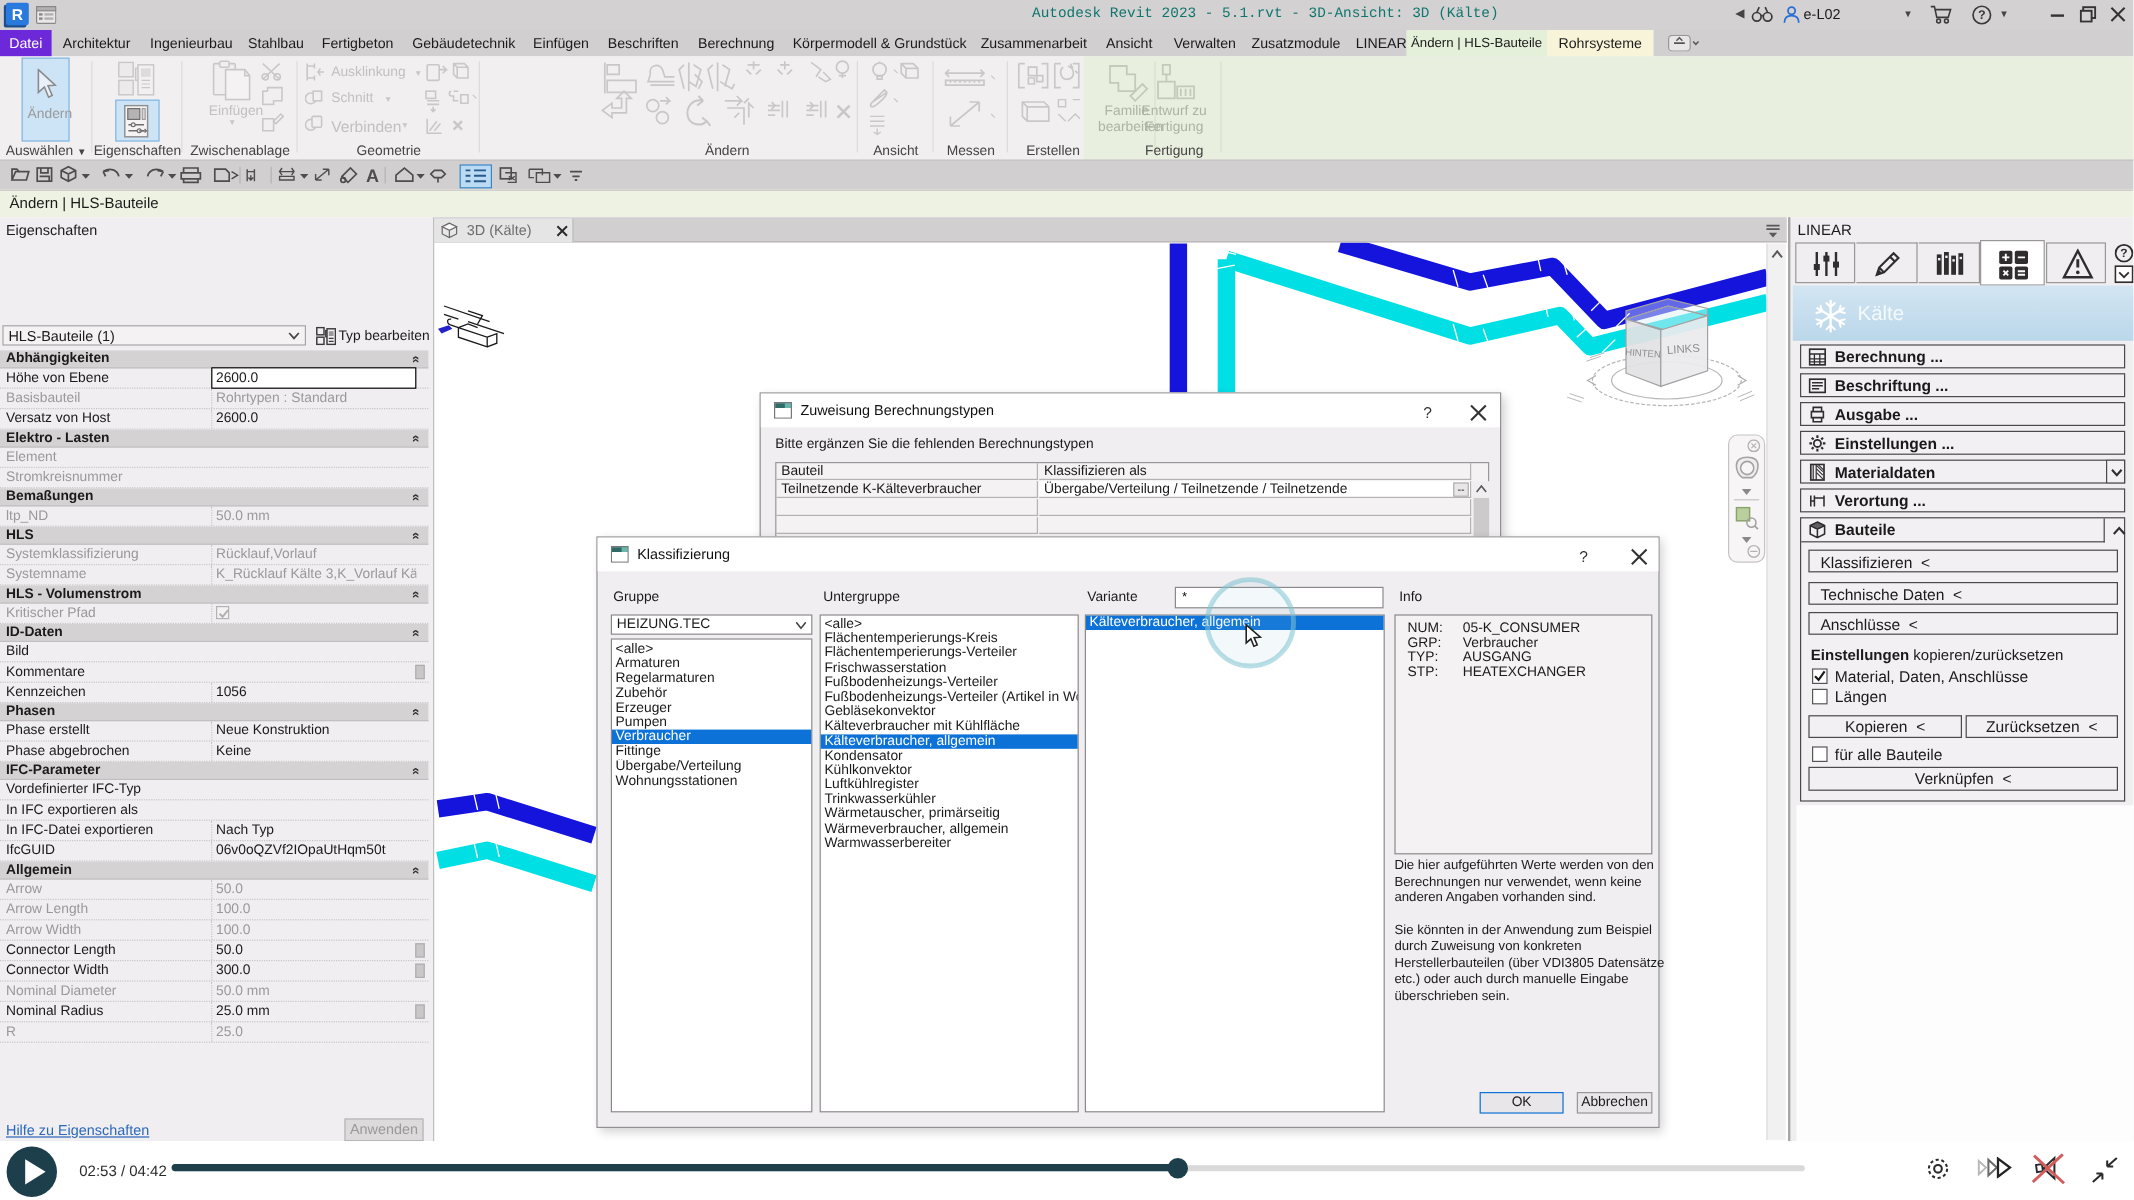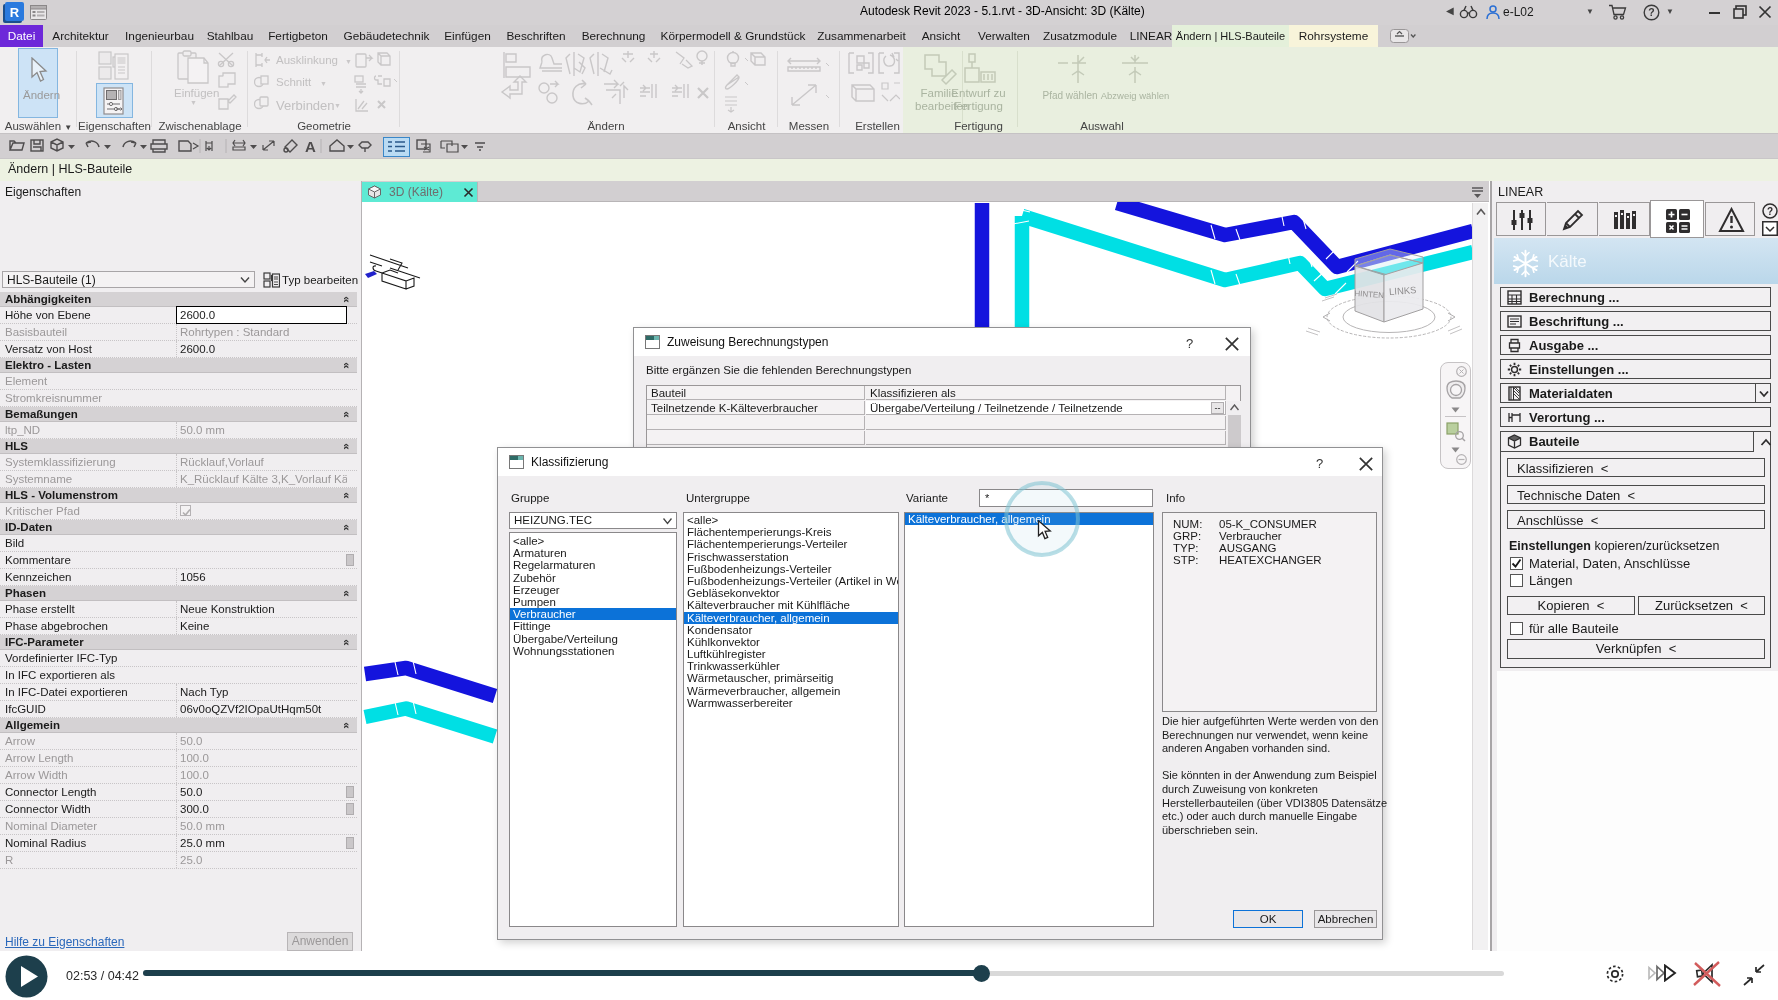--- a/index.html
+++ b/index.html
@@ -23,21 +23,21 @@
   .prophdr { position:relative; height:15px; background:#d5d2d4; border-bottom:1px solid #c2bfc1; font-weight:bold; font-size:11.5px; line-height:15px; padding-left:5px; }
   .prophdr:after { content:"\00AB"; position:absolute; right:8px; top:0; transform:rotate(90deg); font-weight:bold; color:#333; }
   .prow { position:relative; height:17px; border-bottom:1px dotted #c8c5c7; font-size:11.5px; line-height:16px; }
   .prow .pl { position:absolute; left:5px; top:0; width:165px; overflow:hidden; white-space:nowrap; }
   .prow .pv { position:absolute; left:176px; top:0; width:171px; border-left:1px dotted #c8c5c7; padding-left:3px; overflow:hidden; white-space:nowrap; }
   .prow .thumb { position:absolute; right:3px; top:2px; width:8px; height:12px; background:#cac7c9; border:1px solid #b0adaf; }
   .dis { color:#9b9899; }
   
   #canvas { left:362px; top:181px; width:1127px; height:770px; background:#fff; }
   #viewtabs { position:absolute; left:0; top:0; width:1127px; height:21px; background:#d2cfd1; border-bottom:1px solid #b8b5b7; }
-  #viewtab { position:absolute; left:0; top:1px; width:116px; height:20px; background:#5eead4; border-right:1px solid #b8b5b7; }
+  #viewtab { position:absolute; left:0; top:1px; width:116px; height:20px; background:#e5e5e5; border-right:1px solid #b8b5b7; }
   #canvscroll { position:absolute; right:1px; top:22px; width:16px; height:747px; background:#f2f1f2; border-left:1px solid #dcdadb; }
   
   #rightpanel { left:1490px; top:181px; width:288px; height:770px; background:#f0eef0; }
   .lbtn { position:absolute; left:10px; width:271px; height:20px; background:#f2f0f2; border:1px solid #4a4a4a; font-size:13px; font-weight:bold; line-height:18px; }
   .lbtn .ic { position:absolute; left:6px; top:2px; width:15px; height:15px; }
   .lbtn .bt { position:absolute; left:28px; top:1px; }
   .sbtn { position:absolute; background:#f2f0f2; border:1px solid #4a4a4a; font-size:13px; line-height:17px; }
   .cb { position:absolute; width:13px; height:13px; background:#fff; border:1px solid #555; }
   
   .dlg { position:absolute; background:#f0eef0; border:1px solid #919193; box-shadow:3px 3px 8px rgba(0,0,0,0.18); }
@@ -60,21 +60,21 @@
     <text x="11.5" y="14.5" font-size="13" font-weight="bold" fill="#fff" text-anchor="middle" font-family="Liberation Sans">R</text>
   </svg>
   <svg class="abs" style="left:30px;top:5px;" width="17" height="15" viewBox="0 0 17 15">
     <rect x="0.5" y="0.5" width="16" height="14" rx="1" fill="#e9e7e8" stroke="#8a8788"></rect>
     <rect x="0.5" y="0.5" width="16" height="3.5" fill="#b3b0b1" stroke="#8a8788"></rect>
     <rect x="2.5" y="6" width="3" height="2" fill="#8a8788"></rect>
       <rect x="7" y="6" width="7.5" height="2" fill="#b3b0b1"></rect>
     <rect x="2.5" y="9.5" width="3" height="2" fill="#8a8788"></rect>
       <rect x="7" y="9.5" width="7.5" height="2" fill="#b3b0b1"></rect>
   </svg>
-  <div class="abs tx" style="left:860px;top:4px;font-size:12px;color:#000000;">Autodesk Revit 2023 - 5.1.rvt - 3D-Ansicht: 3D (Kälte)</div>
+  <div class="abs tx" style="left:860px;top:4px;font-size:12px;color:#0f766e;font-family:Liberation Mono, monospace;">Autodesk Revit 2023 - 5.1.rvt - 3D-Ansicht: 3D (Kälte)</div>
   <div class="abs tx" style="left:1446px;top:5px;color:#444;font-size:10px;">◀</div>
   <svg class="abs" style="left:1459px;top:4px;" width="20" height="16" viewBox="0 0 20 16">
     <g fill="none" stroke="#3a3a3a" stroke-width="1.4">
       <circle cx="5" cy="10" r="3.6"></circle>
         <circle cx="14" cy="10" r="3.6"></circle>
       <path d="M8.6 9 L10.4 9 M5 6.4 L7 2 M14 6.4 L12 2"></path>
     </g>
   </svg>
   <svg class="abs" style="left:1485px;top:4px;" width="16" height="16" viewBox="0 0 16 16">
     <circle cx="8" cy="5" r="3" fill="none" stroke="#2a6fd4" stroke-width="1.5"></circle>
@@ -312,35 +312,20 @@
       <g fill="none" stroke="#c3cab8" stroke-width="1.5">
         <path d="M8 2 L14 2 L14 10 L8 10 Z M11 10 L11 16 M4 16 L18 16 L18 30 L4 30 Z"></path>
         <path d="M20 20 L34 20 L34 30 L20 30 Z M23 22 L23 28 M27 22 L27 28 M31 22 L31 28"></path>
       </g>
     </svg>
     <div class="abs" style="left:0;top:40px;width:79px;text-align:center;color:#aab4a0;font-size:11.5px;line-height:13px;">Entwurf zu<br>Fertigung</div>
     <div class="glabel" style="width:79px;">Fertigung</div>
     <div class="gsep" style="left:78px;background:#d8dfcc;"></div>
   </div>
 
-  <div class="abs" style="left:1042px;top:0;width:120px;height:86px;">
-    <svg class="abs" style="left:14px;top:6px;" width="34" height="32" viewBox="0 0 34 32">
-      <g fill="none" stroke="#c3cab8" stroke-width="1.5">
-        <path d="M2 10 L12 10 M16 10 L30 10 M22 2 L22 18 M22 10 L28 4 M16 22 L22 18 L28 22 M22 18 L22 30"></path>
-      </g>
-    </svg>
-    <div class="abs tx" style="left:-2px;top:43px;width:60px;text-align:center;color:#aab4a0;font-size:10px;">Pfad wählen</div>
-    <svg class="abs" style="left:76px;top:6px;" width="34" height="32" viewBox="0 0 34 32">
-      <g fill="none" stroke="#c3cab8" stroke-width="1.5">
-        <path d="M4 10 L30 10 M17 2 L17 10 M17 14 L17 30 M11 22 L17 18 L23 22 M13 4 L17 8 L21 4"></path>
-      </g>
-    </svg>
-    <div class="abs tx" style="left:58px;top:43px;width:70px;text-align:center;color:#aab4a0;font-size:9.5px;">Abzweig wählen</div>
-    <div class="glabel" style="width:120px;">Auswahl</div>
-  </div>
 </div>
 
 <div class="abs" id="qat">
   <svg class="abs" style="left:0;top:0;" width="500" height="25" viewBox="0 0 500 25">
     <g fill="none" stroke="#4e4c4d" stroke-width="1.4">
       <path d="M10 16 L13 9 L24 9 L22 16 Z M10 16 L10 7 L14 7 L16 9"></path>
       <rect x="31" y="6" width="12" height="11"></rect>
         <path d="M34 6 L34 10 L40 10 L40 6 M33 13 L41 13 L41 17"></path>
       <path d="M51 8 L57 5 L63 8 L63 14 L57 17 L51 14 Z M51 8 L57 11 L63 8 M57 11 L57 17"></path>
       <path d="M86 9 C92 5 98 8 99 13 M86 9 L91 8 M86 9 L88 13" stroke-width="1.5"></path>

